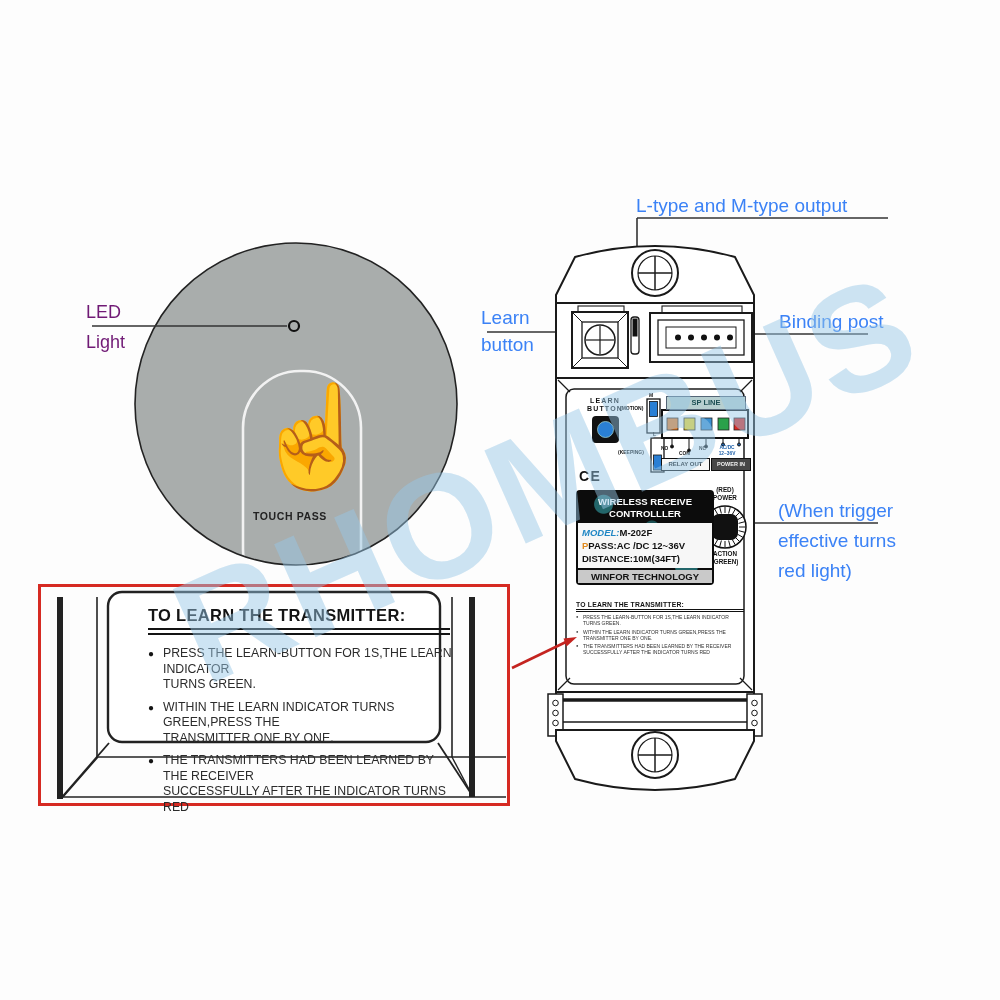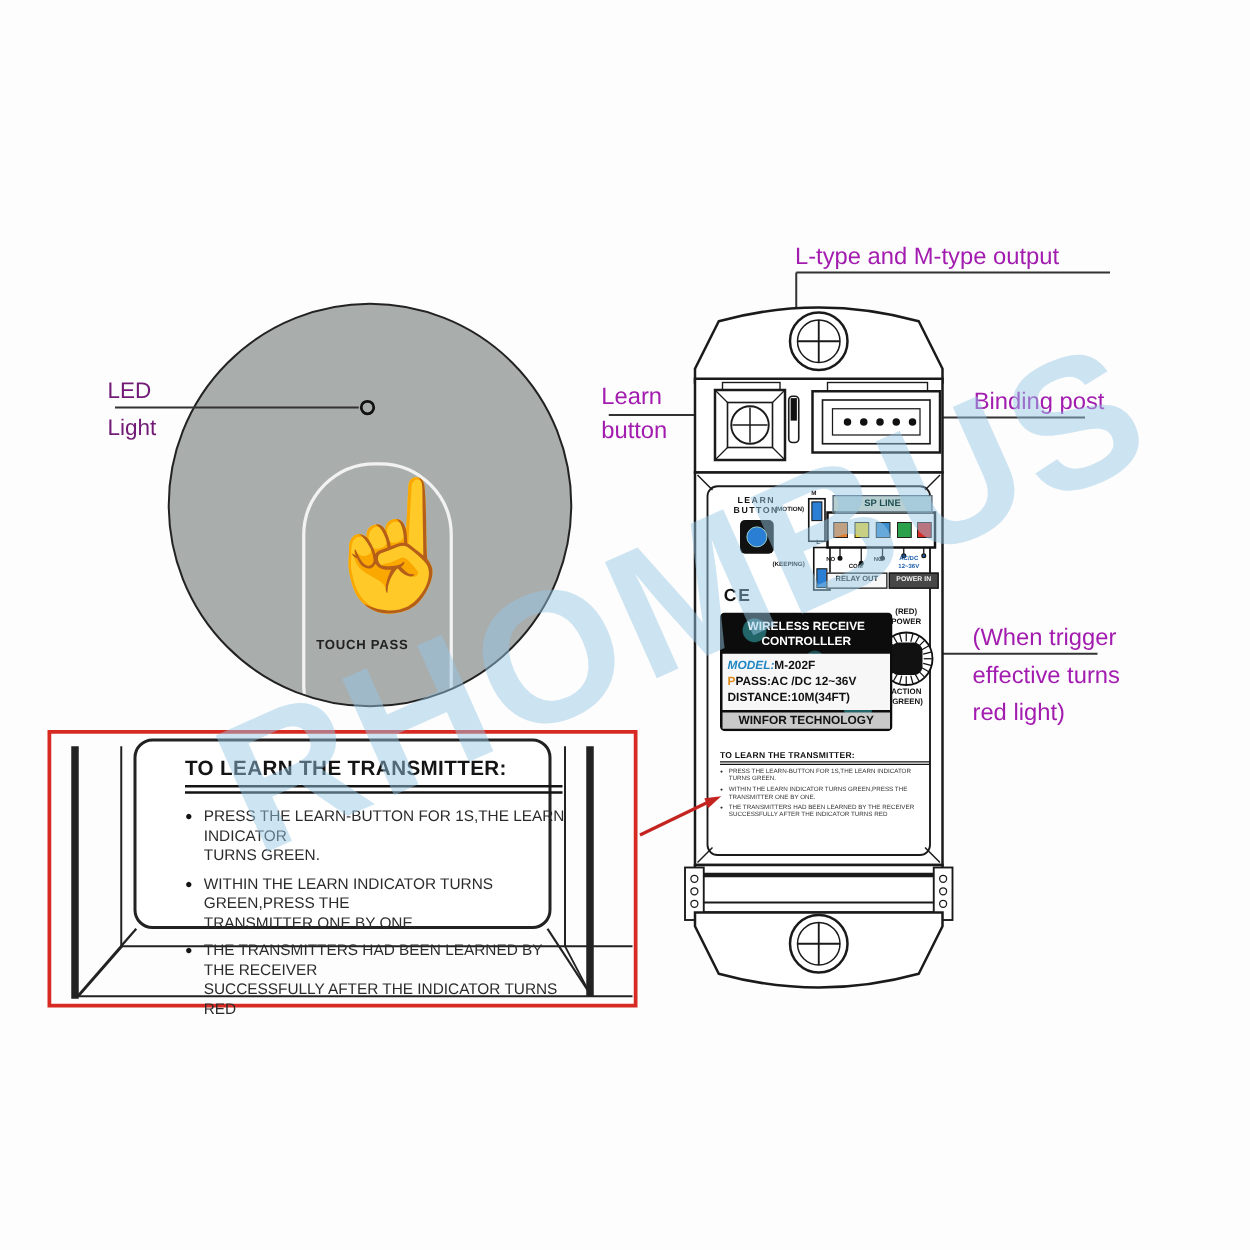--- a/index.html
+++ b/index.html
@@ -1,20 +1,20 @@
 <!DOCTYPE html>
 <html><head>
 <meta charset="utf-8">
 <style>
   html,body{margin:0;padding:0;background:#fff;}
   #stage{position:relative;width:1000px;height:1000px;background:#fdfdfd;overflow:hidden;
          font-family:"Liberation Sans",sans-serif;color:#1a1a1a;}
   #linework{position:absolute;left:0;top:0;z-index:1;}
   .txt{position:absolute;z-index:3;white-space:nowrap;}
-  .callout{font-size:19px;color:#a21caf;line-height:27px;}
+  .callout{font-size:19px;color:#3b82f6;line-height:27px;}
   .launch-callout{line-height:30px;}
   .led-callout{font-size:18px;line-height:30px;color:#701a75;}
   .touchpass{font-size:10.5px;font-weight:bold;letter-spacing:.6px;color:#222;}
   .hand{font-size:100px;color:#141414;line-height:100px;}
   .tiny{font-weight:bold;color:#111;}
   .learnbtn-lbl{font-size:7px;line-height:8px;letter-spacing:1.2px;text-align:center;}
   .sw-letter{font-size:5px;}
   .sw-label{font-size:5px;letter-spacing:0;}
   .sp-header{position:absolute;z-index:3;background:#b7cfd0;border:1px solid #567;
              font-size:7.5px;font-weight:bold;color:#1d4f54;text-align:center;line-height:12px;}

